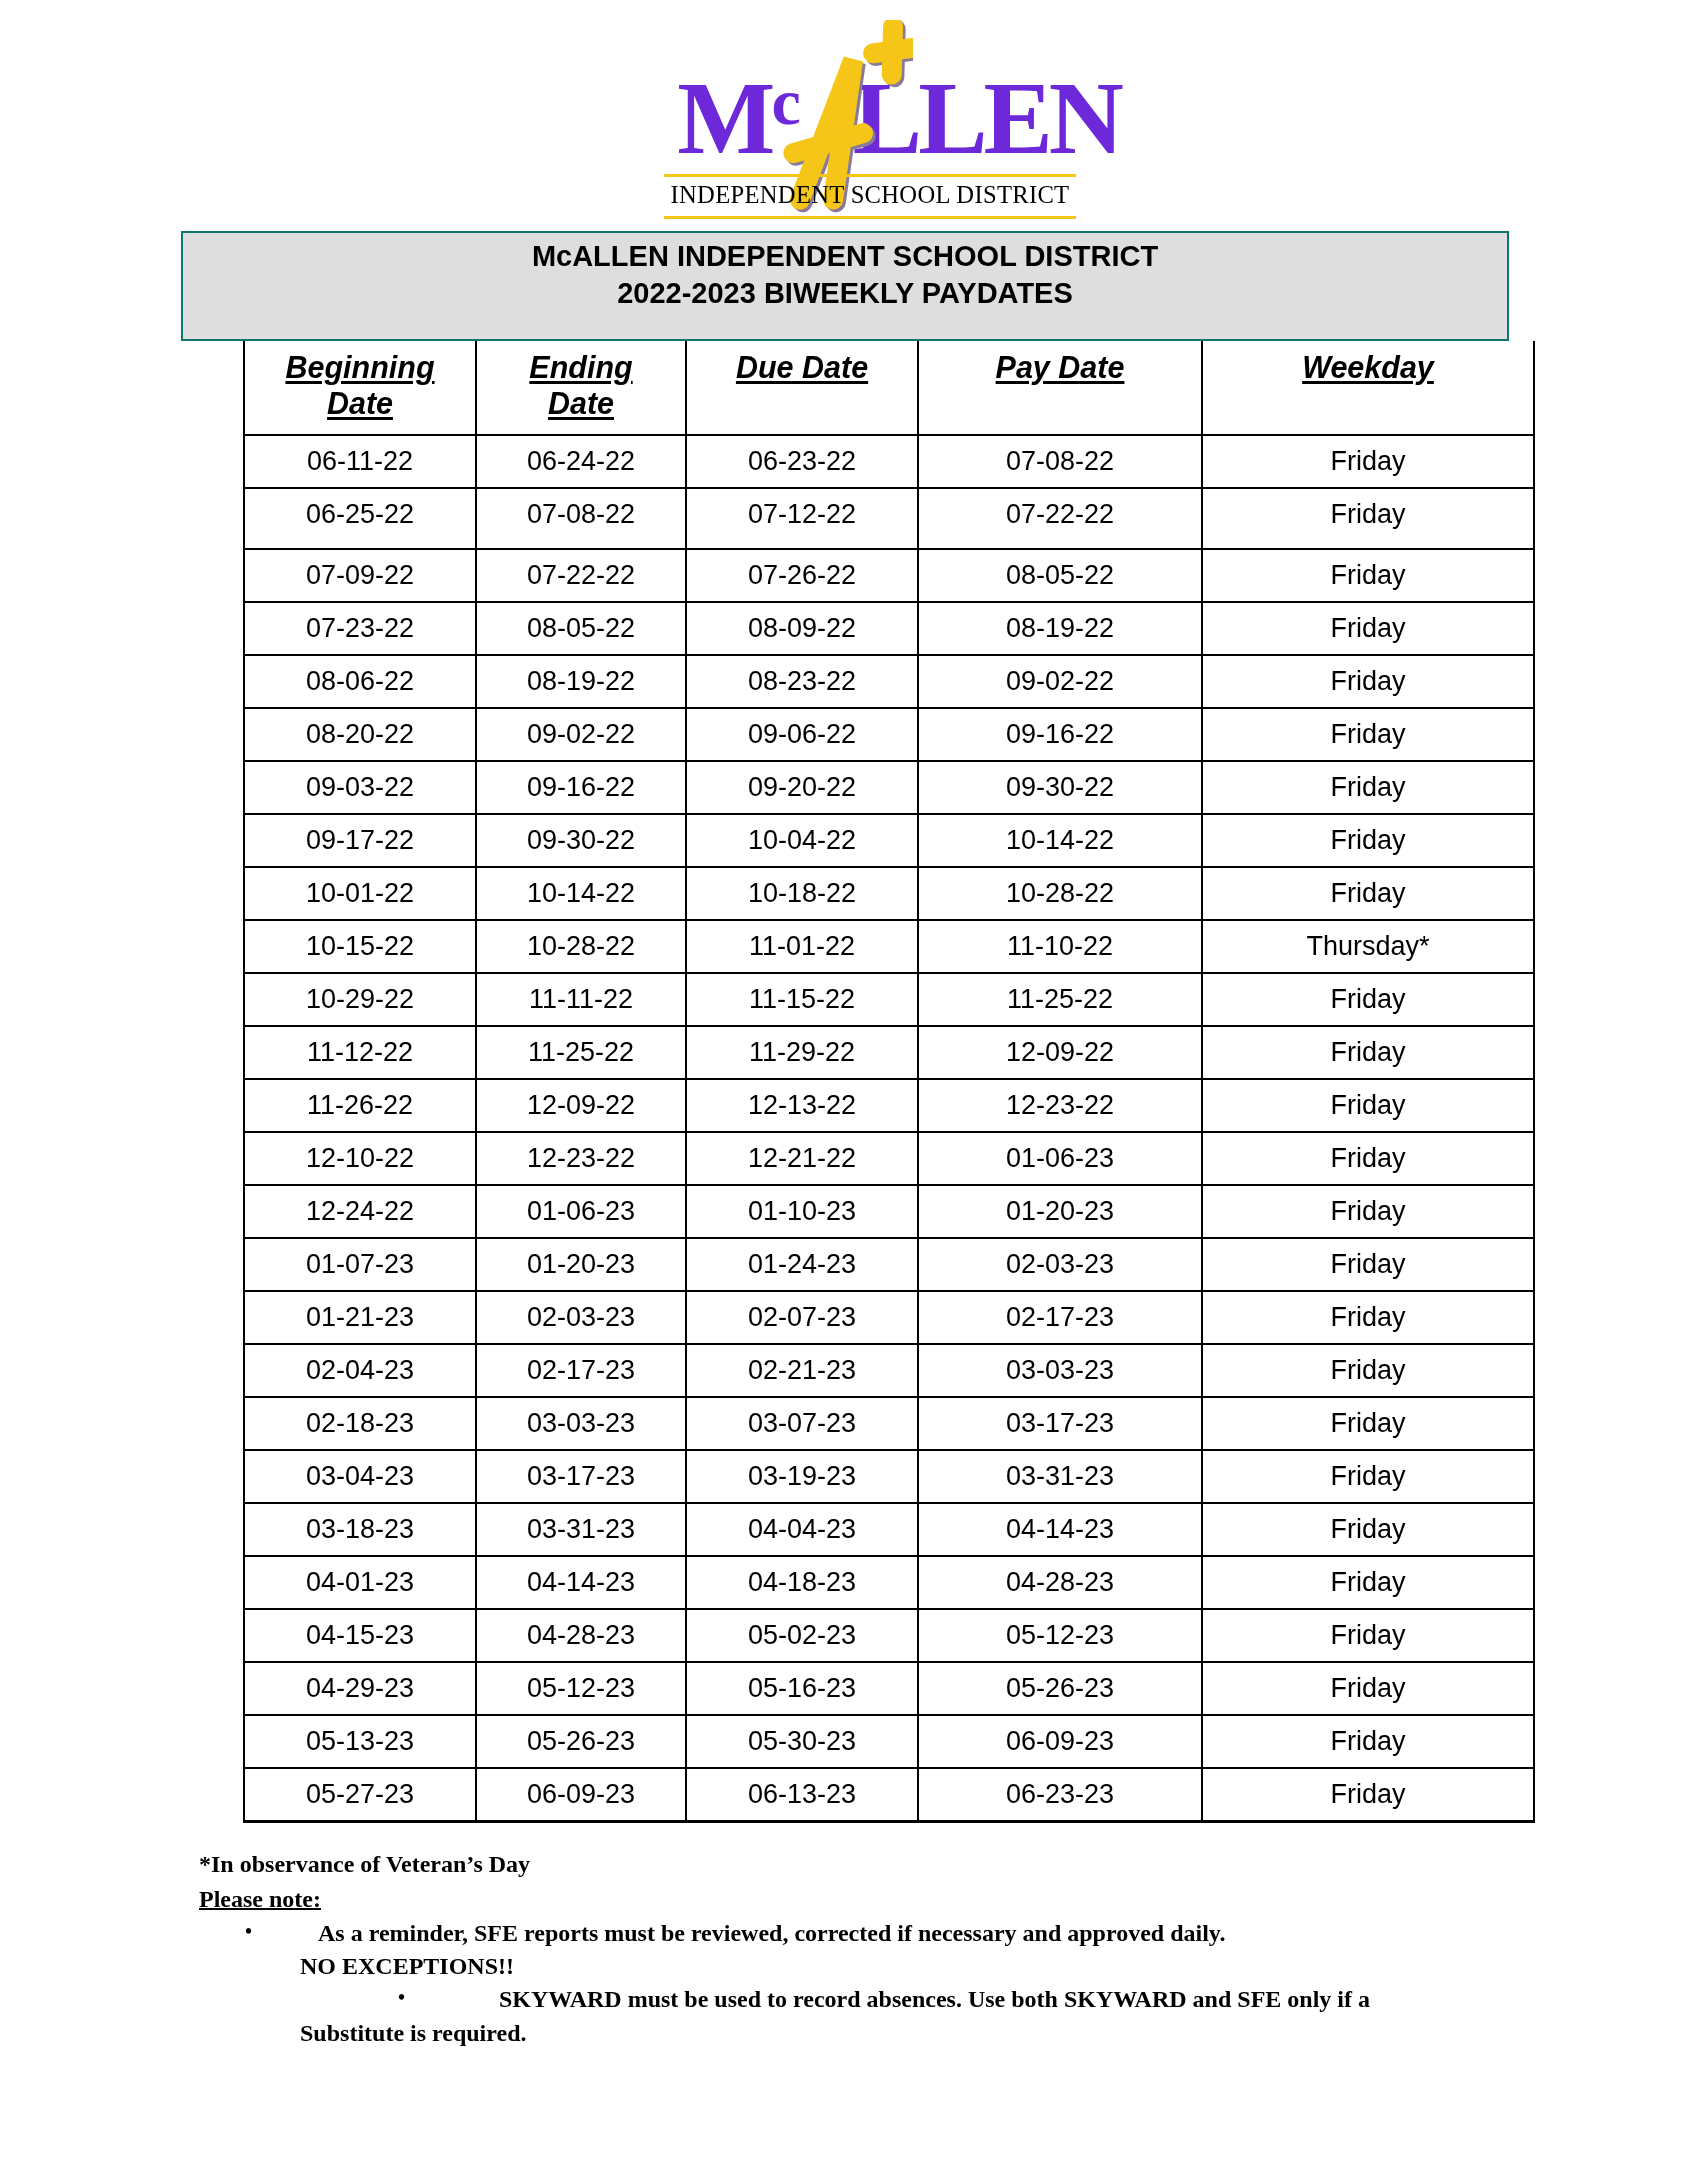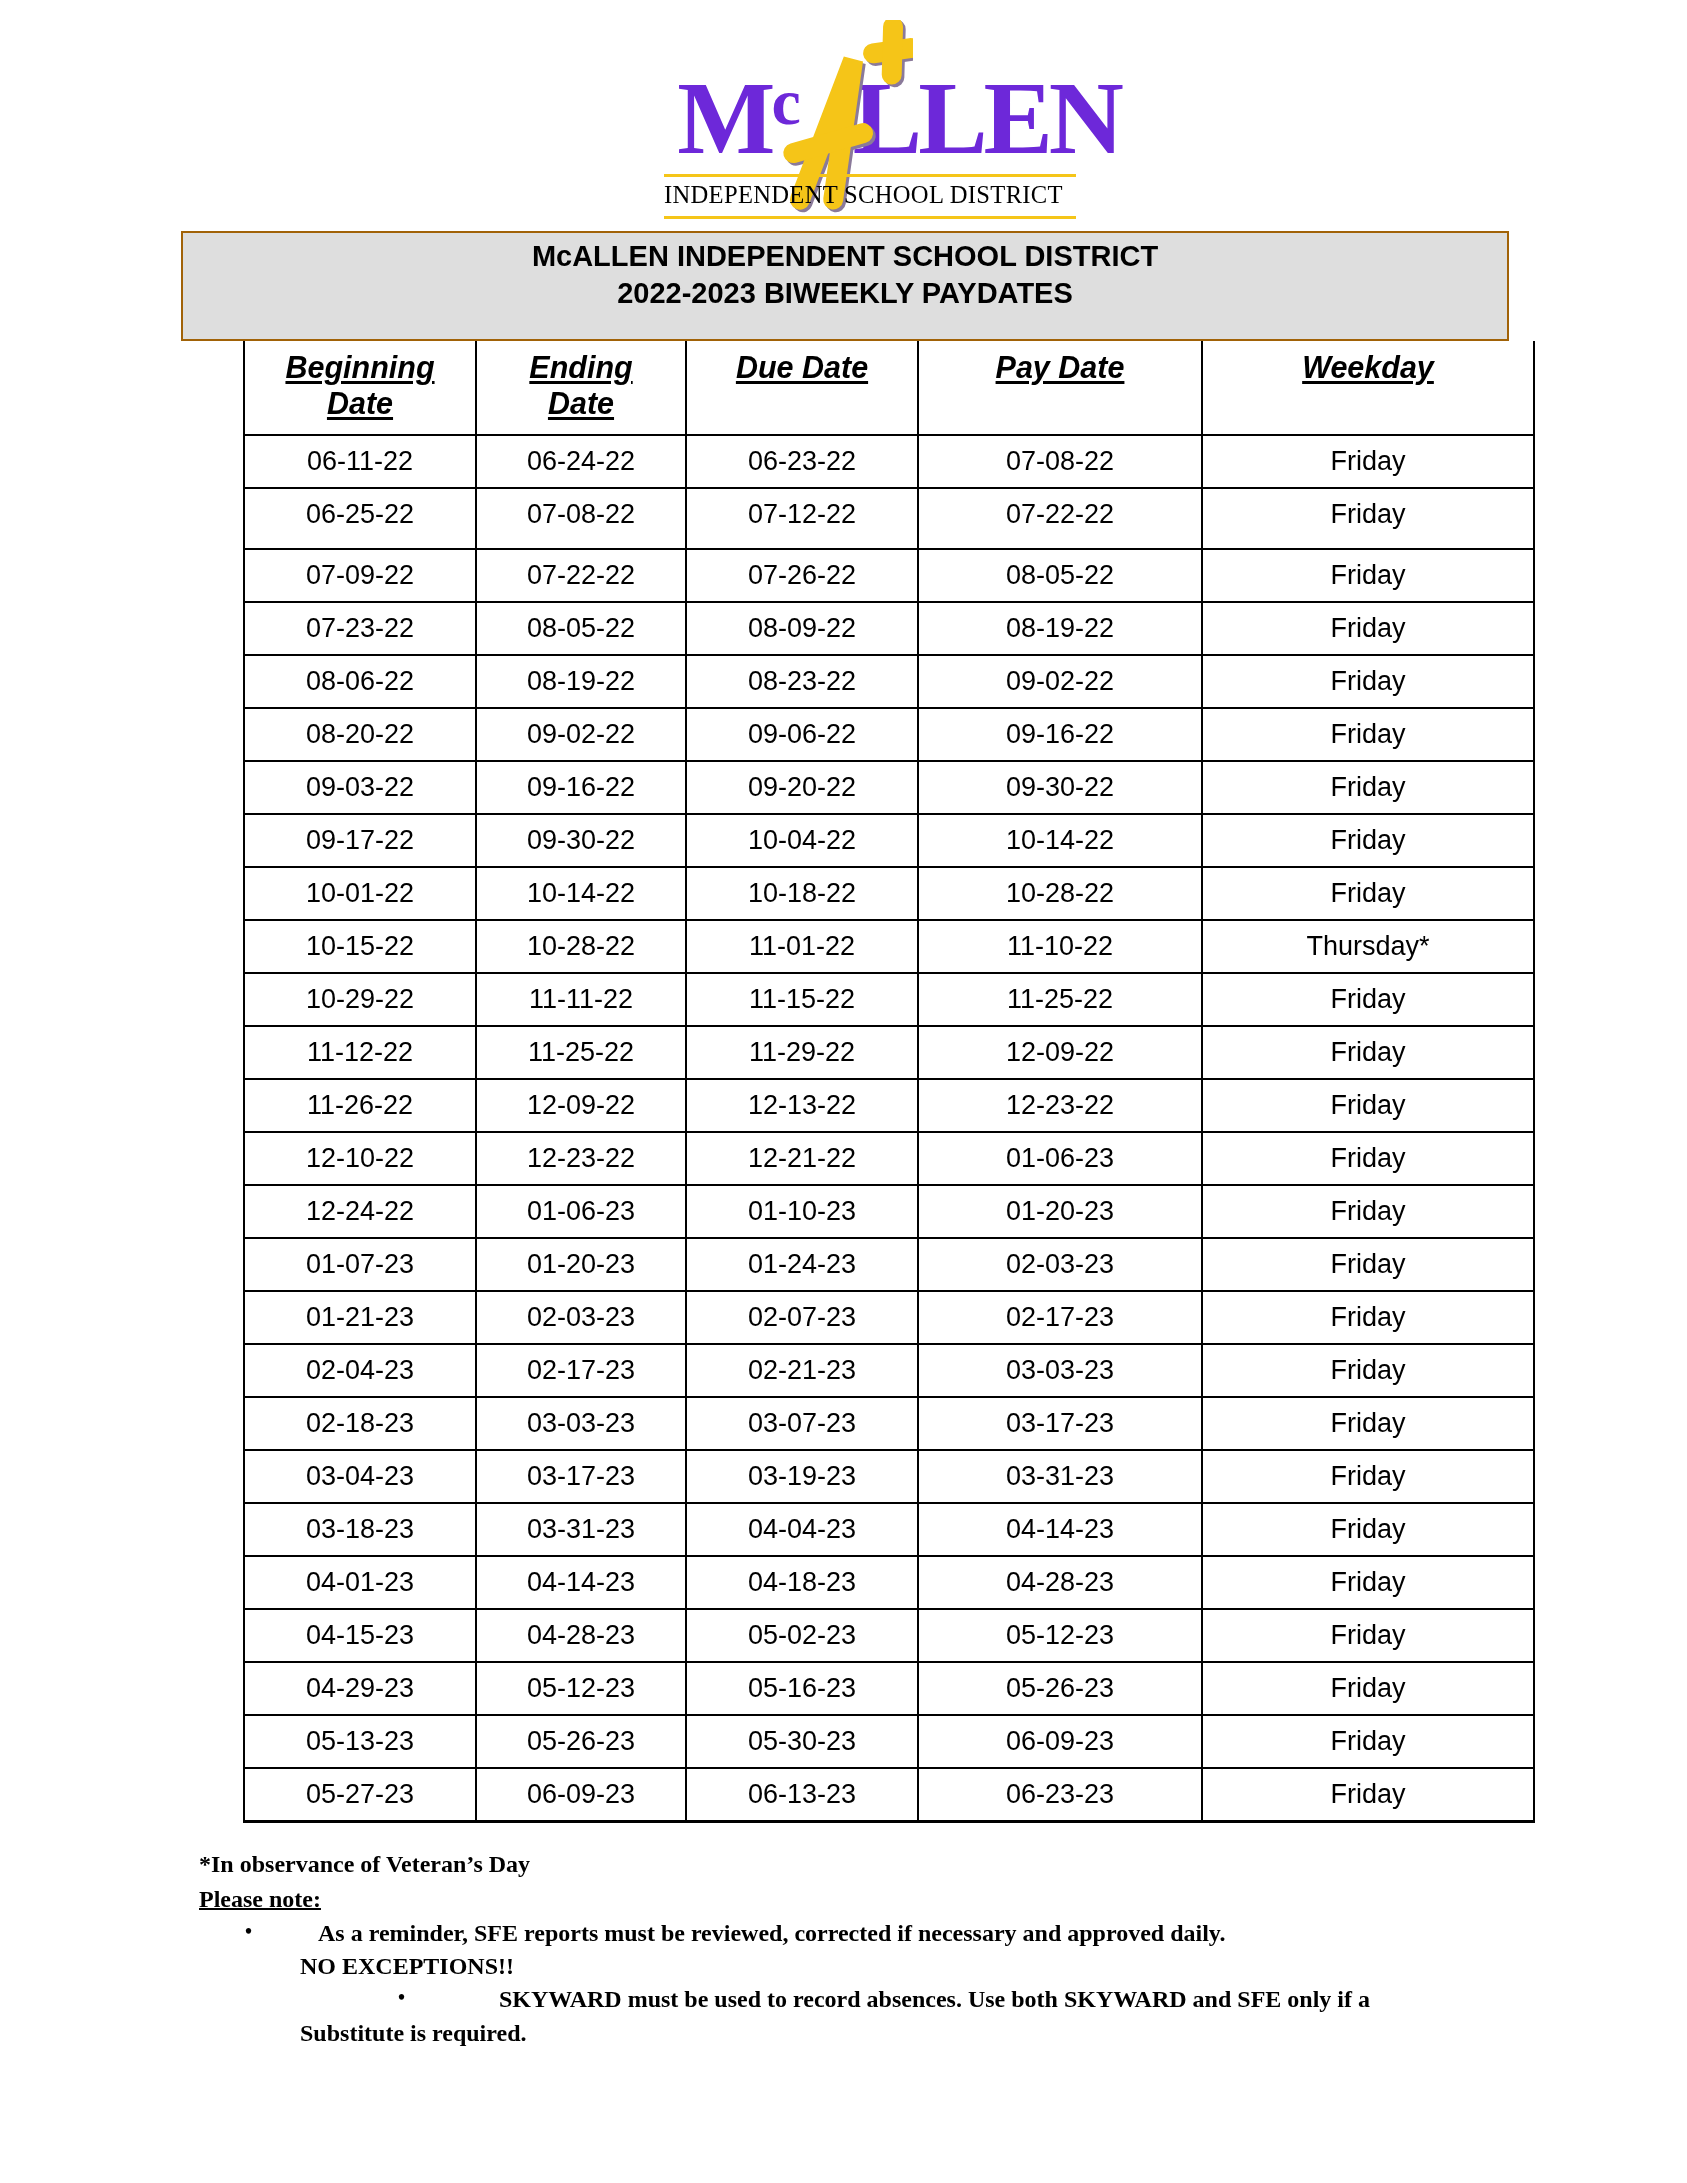--- a/index.html
+++ b/index.html
@@ -13,29 +13,29 @@
     font-size: 104px; letter-spacing: -4px; line-height: 1; color: #6d28d9;
     white-space: nowrap;
   }
   .logo-word .mc-m { }
   .logo-word .mc-c { font-size: 66px; vertical-align: 29px; margin-right: 56px; }
   .logo-a { position: absolute; left: 116px; top: 0; width: 133px; height: 193px; }
   .logo-line { position: absolute; left: 0; width: 412px; height: 2.7px; background: #f5c518; }
   .logo-line.top { top: 154px; }
   .logo-line.bottom { top: 196px; }
   .logo-sub {
-    position: absolute; left: 0; top: 161px; width: 412px; 
+    position: absolute; left: 0; top: 161px; width: 412px; text-align: center;
     font-family: "Liberation Serif", "DejaVu Serif", serif; font-size: 24.6px; letter-spacing: 0.3px;
     white-space: nowrap;
   }
 
   
   .title-box {
     position: absolute; left: 181px; top: 231px; width: 1328px; height: 110px;
-    background: #dedede; border: 2px solid #a16207; box-sizing: border-box;
+    background: #dedede; border: 2px solid #0f766e; box-sizing: border-box;
     font-family: "Liberation Sans", "DejaVu Sans", sans-serif; font-weight: bold;
     text-align: center; font-size: 29px; line-height: 37px; padding-top: 5.3px;
   }
 
   
   .pay-table {
     position: absolute; left: 199px; top: 341px; width: 1290px;
     border-collapse: collapse; table-layout: fixed;
     font-family: "Liberation Sans", "DejaVu Sans", sans-serif;
     margin-left: 44px;

